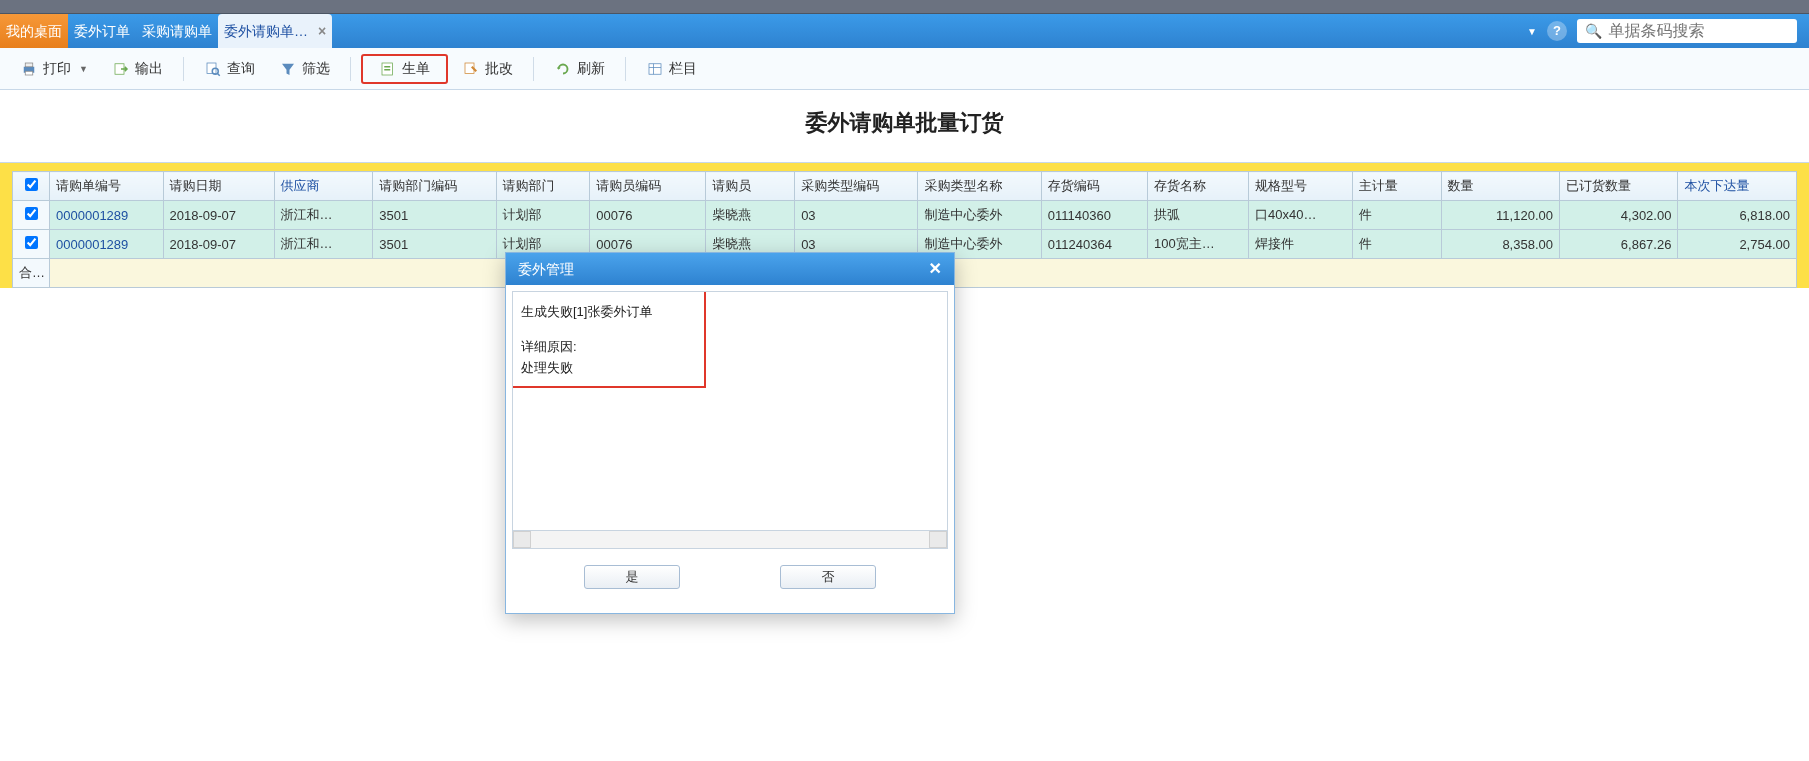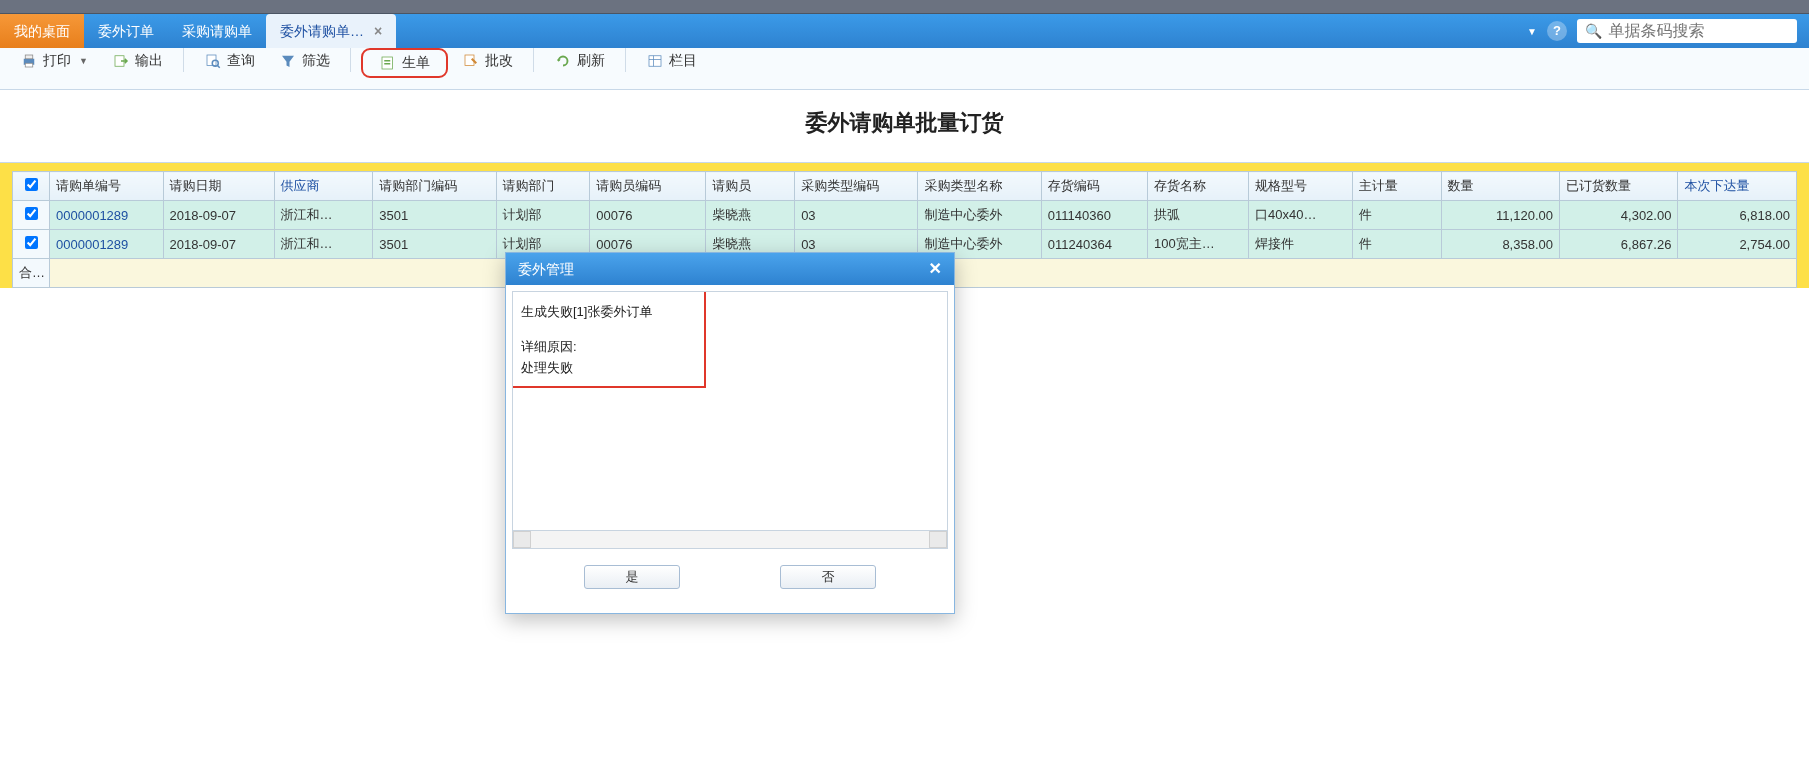--- a/index.html
+++ b/index.html
@@ -16,21 +16,21 @@
   border-bottom: 1px solid #4b5563;
 }
 .tab-bar {
   display: flex;
   align-items: center;
   height: 34px;
   background: linear-gradient(#3b9ae8, #2e82d0);
   padding: 0;
 }
 .tab {
-  padding: 0 14px;
+  padding: 0 6px;
   height: 34px;
   line-height: 34px;
   color: #fff;
   cursor: pointer;
   font-size: 14px;
   position: relative;
 }
 .tab.orange { background: linear-gradient(#f69838, #e87f1c); }
 .tab.active {
   background: #e9f2fb;
@@ -62,36 +62,36 @@
   background: #fff; border-radius: 3px;
   height: 24px; padding: 0 8px; width: 220px;
 }
 .search-box .mag { color: #aaa; margin-right: 6px; font-size: 14px; }
 .search-box input {
   border: none; outline: none; font-size: 16px;
   color: #888; background: transparent; width: 100%;
 }
 
 .toolbar {
-  display: flex; align-items: flex-start;
+  display: flex; align-items: center;
   height: 42px; background: #f7fbfe;
   border-bottom: 1px solid #c8d8e8;
   padding: 0 10px; gap: 4px;
 }
 .tool-btn {
   display: flex; align-items: center;
   padding: 4px 10px; cursor: pointer;
   border-radius: 3px; gap: 5px;
   font-size: 14px; color: #333;
 }
 .tool-btn .ico { width: 18px; height: 18px; display: inline-block; }
 .tool-sep { width: 1px; height: 24px; background: #d0dce8; margin: 0 6px; }
 .dropdown-caret { font-size: 9px; color: #666; margin-left: 3px; }
 
-.red-outline { border: 2px solid #e0372a; border-radius: 9px; }
+.red-outline { border: 2px solid #e0372a; border-radius: 3px; }
 
 .page-title {
   text-align: center; font-size: 22px; font-weight: bold;
   padding: 18px 0 24px 0; color: #222;
   border-bottom: 1px solid #c8d8e8;
   background: #fff;
 }
 
 .grid-wrap { padding: 0 12px; background: #fde047; padding-top: 8px; }
 table.data-grid {

